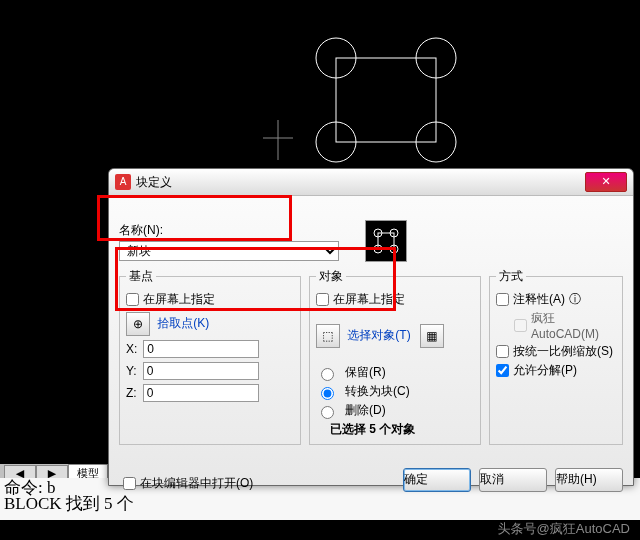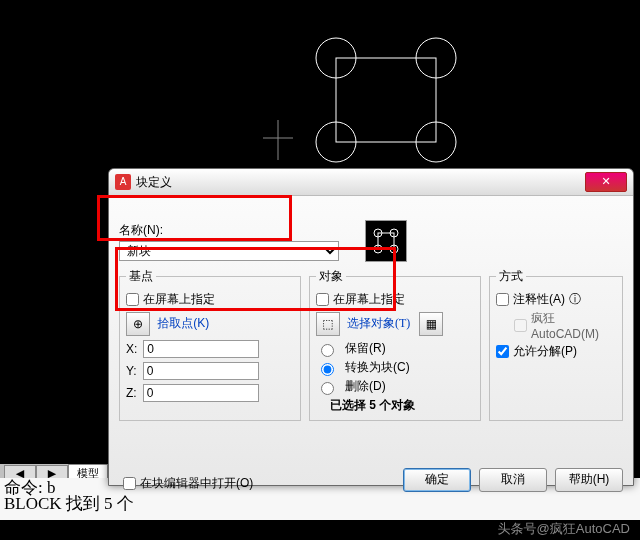--- a/index.html
+++ b/index.html
@@ -30,21 +30,21 @@
   .iconbtn { display:inline-flex; align-items:center; justify-content:center; width:22px; height:22px; border:1px solid #999; background:linear-gradient(#fff,#ddd); margin-right:4px; vertical-align:middle; }
   .chk { display:flex; align-items:center; gap:4px; margin:2px 0; }
   .chk input { margin:0; }
   .coord { display:flex; align-items:center; gap:6px; margin-top:4px; }
   .coord input { width:108px; }
   .radio { display:flex; align-items:center; gap:8px; margin:2px 0;}
   .row2 { display:flex; gap:8px; margin-top:6px; }
   .col-set { width:168px; } .col-desc { flex:1; }
   textarea { width:314px; height:40px; resize:none; }
   .btnrow { position:absolute; right:10px; bottom:6px; display:flex; gap:8px; }
-  .btn { min-width:66px; height:22px; border:1px solid #8a8a8a; background:linear-gradient(#fff,#dcdcdc); border-radius:3px; text-align:center; line-height:20px; }
+  .btn { min-width:66px; height:22px; border:1px solid #8a8a8a; background:linear-gradient(#fff,#dcdcdc); border-radius:3px; line-height:20px; }
   .btn.primary { border:1px solid #2f6fb0; box-shadow:0 0 0 1px #7fb8e8 inset; }
   .openchk { position:absolute; left:14px; bottom:4px; }
   .hl { position:absolute; border:3px solid #e00; pointer-events:none; }
   .hl1 { left:97px; top:195px; width:189px; height:40px; }
   .hl2 { left:115px; top:247px; width:275px; height:58px; }
   .indent { margin-left:18px; color:#666;}
   a.link { color:#0040c0; text-decoration:none; }
 </style>
 </head>
 <body>
@@ -123,21 +123,21 @@
             <input type="text" value="0" style="">
           </div>
       </fieldset>
 
       <fieldset class="col2">
         <legend>对象</legend>
         <label class="chk">
             <input type="checkbox" style="">
             <span>在屏幕上指定</span>
           </label>
-        <div style="margin:4px 0;font-family:Liberation Serif, serif;">
+        <div style="margin:16px 0;">
           <span class="iconbtn">⬚</span>
           <a class="link">选择对象(T)</a>
           <span class="iconbtn" style="margin-left:6px;">▦</span>
         </div>
         <label class="radio">
             <input type="radio" name="objmode" style="">
             <span>保留(R)</span>
           </label>
         <label class="radio">
             <input type="radio" name="objmode" checked="" style="">
@@ -155,20 +155,24 @@
         <label class="chk">
             <input type="checkbox" style="">
             <span>注释性(A)</span> 
             <span>ⓘ</span>
           </label>
         <div class="chk indent">
             <input type="checkbox" disabled="" style="">
             <span>疯狂AutoCAD(M)</span>
           </div>
         <label class="chk">
+            <input type="checkbox" style="">
+            <span>按统一比例缩放(S)</span>
+          </label>
+        <label class="chk">
             <input type="checkbox" checked="" style="">
             <span>允许分解(P)</span>
           </label>
       </fieldset>
     </div>
 
 
     <label class="chk openchk">
         <input type="checkbox" style="">
         <span>在块编辑器中打开(O)</span>

